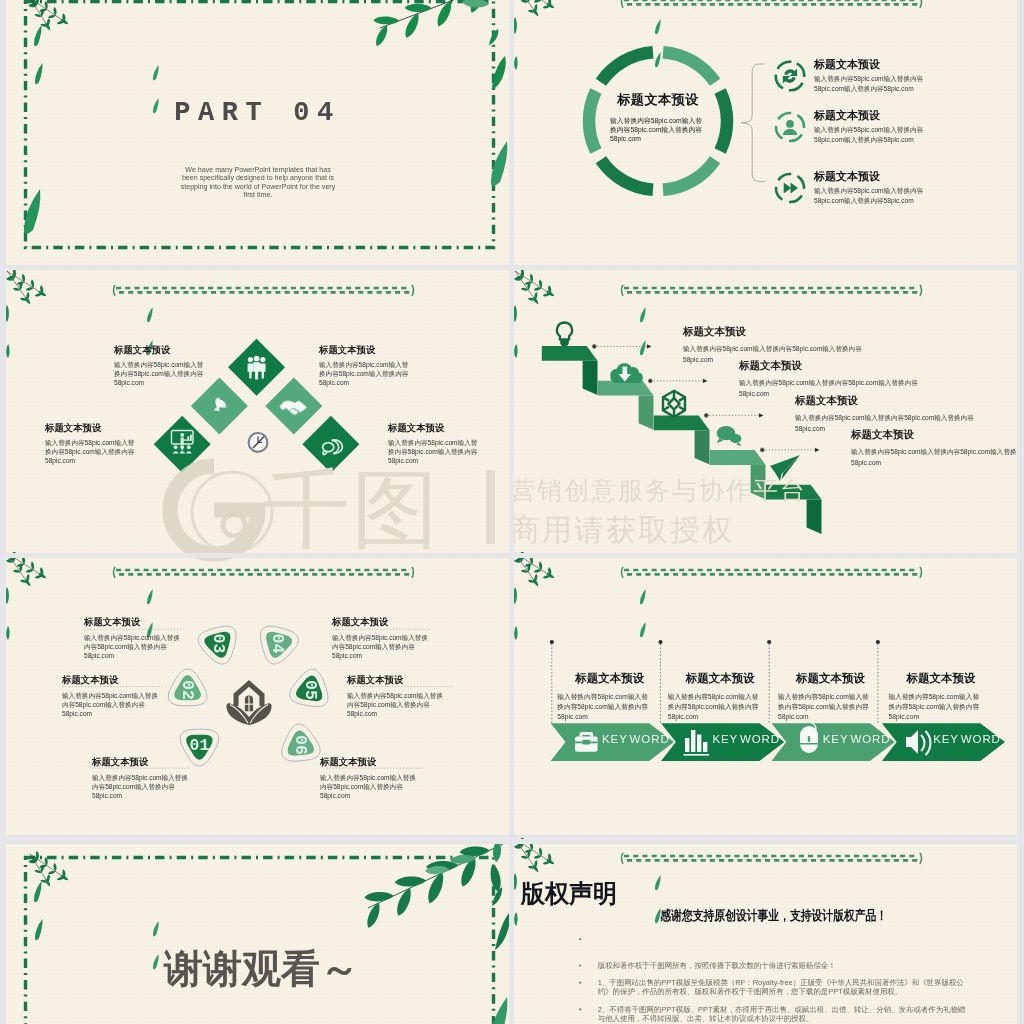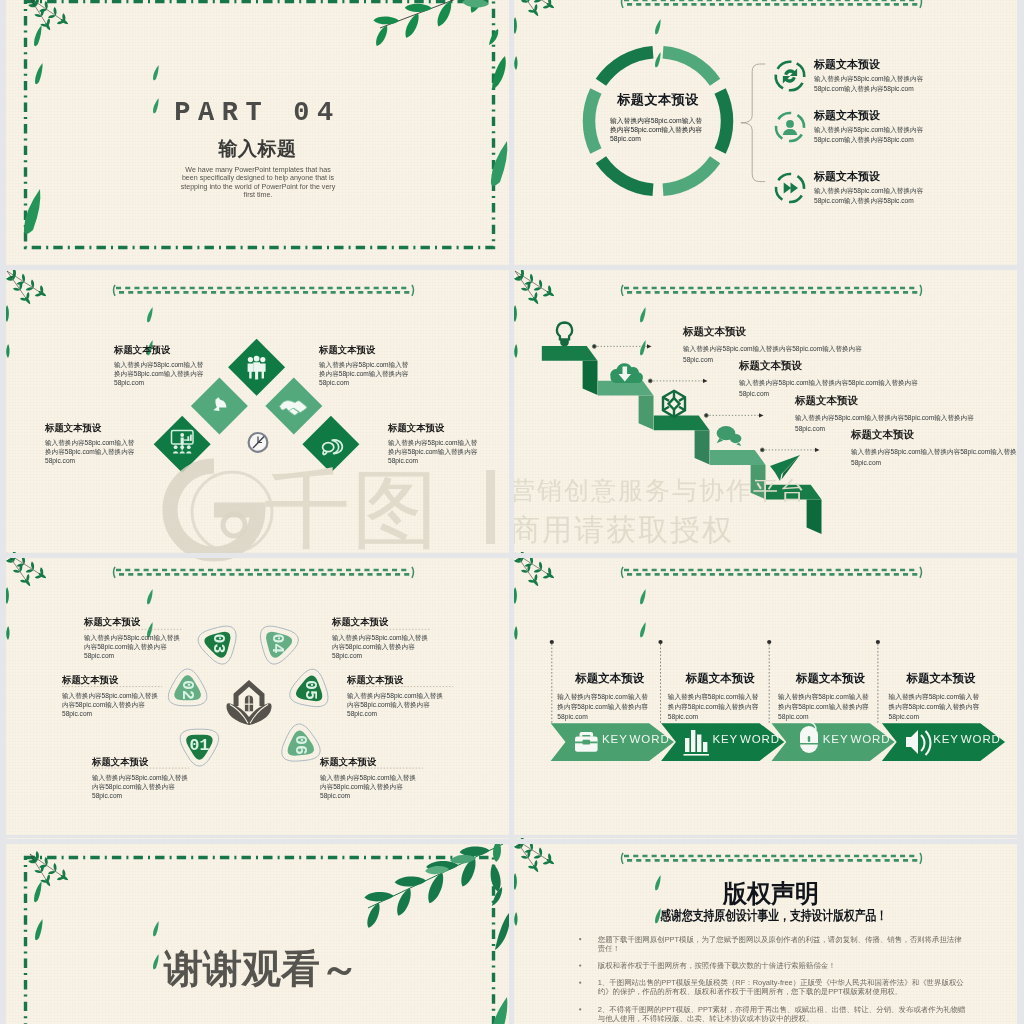--- a/index.html
+++ b/index.html
@@ -87,21 +87,20 @@
     <g fill="#1f8f55">
       <path d="M32 62 q4 -11 3.5 -19 q-7 9 -7.5 18 q0 6 4 1z"></path>
       <path d="M33 100 q4 -11 3.5 -19 q-7 9 -7.5 18 q0 6 4 1z"></path>
       <path d="M150 97 q3 -8 2.6 -14 q-5.4 7 -5.6 13 q0 4.4 3 1z" fill="#2f9a63"></path>
       <path d="M150 130 q3 -8 2.6 -14 q-5.4 7 -5.6 13 q0 4.4 3 1z" fill="#2f9a63"></path>
       <path d="M27 248 q9 -24 7 -41 q-15 21 -16 39 q-1 11 9 2z" fill="#249458"></path>
       <path d="M494 200 q9 -24 7 -41 q-15 21 -16 39 q-1 11 9 2z" fill="#2f9a63"></path>
     </g>
   </svg>
   <div class="tx" style="left:0;top:116px;width:503px;text-align:center;font-size:27px;font-weight:700;letter-spacing:7.6px;color:#4b4b49;font-family:'Liberation Mono',monospace;">PART 04</div>
-  <div class="tx" style="left:0;top:154px;width:503px;text-align:center;font-size:19px;font-weight:700;letter-spacing:0.5px;color:#3b3b39;">输入标题</div>
   <div class="tx" style="left:171px;top:184px;width:162px;text-align:center;font-size:7.1px;line-height:8.3px;color:#55534f;">We have many PowerPoint templates that has been specifically designed to help anyone that is stepping into the world of PowerPoint for the very first time.</div>
 </div>
 
 <div class="slide" id="s2" style="left:514px;top:-18px;">
   <svg class="full" viewBox="0 0 503 283">
     <g>
       <line x1="110" y1="18.0" x2="404" y2="18.0" stroke="#3c8f63" stroke-width="2.6" stroke-dasharray="5.1 4.1"></line>
       <line x1="113" y1="22.4" x2="406" y2="22.4" stroke="#3c8f63" stroke-width="2.6" stroke-dasharray="5.1 4.1"></line>
       <path d="M109 14.8 q-3 5 0 11" stroke="#3c8f63" stroke-width="1.5" fill="none"></path>
       <path d="M406 14.8 q3 5 0 11" stroke="#3c8f63" stroke-width="1.5" fill="none"></path>
@@ -677,23 +676,22 @@
       <path d="M144 51 q3 -8 2.6 -14 q-5.4 7 -5.6 13 q0 4.4 3 1z"></path>
       <path d="M144 84 q3 -8 2.6 -14 q-5.4 7 -5.6 13 q0 4.4 3 1z"></path>
     </g>
     <g fill="#7d7a74">
       <circle cx="66.2" cy="101.2" r="1.1"></circle>
       <circle cx="66.2" cy="127.6" r="1.1"></circle>
       <circle cx="66.2" cy="144.7" r="1.1"></circle>
       <circle cx="66.2" cy="171.4" r="1.1"></circle>
     </g>
   </svg>
-  <div class="tx" style="left:5px;top:39px;width:503px;text-align:center;"><span style="display:inline-block;font-size:25px;font-weight:700;color:#11151b;transform:scaleX(0.96);">版权声明</span></div>
+  <div class="tx" style="left:5px;top:39px;width:503px;text-align:left;"><span style="display:inline-block;font-size:25px;font-weight:700;color:#11151b;transform:scaleX(0.96);">版权声明</span></div>
   <div class="tx" style="left:8px;top:68px;width:503px;text-align:center;"><span style="display:inline-block;font-size:13.5px;font-weight:700;color:#11151b;transform:scaleX(0.8);">感谢您支持原创设计事业，支持设计版权产品！</span></div>
-  <div class="tx bd" style="left:83.7px;top:96.5px;width:370px;font-size:7.45px;line-height:9.2px;color:#6e6a62;">您题下载千图网原创PPT模版，为了您赋予图网以及原创作者的利益，请勿复制、传播、销售，否则将承担法律责任！</div>
   <div class="tx bd" style="left:83.7px;top:122.9px;width:370px;font-size:7.45px;line-height:9.2px;color:#6e6a62;">版权和著作权于千图网所有，按照传播下载次数的十倍进行索赔赔偿金！</div>
   <div class="tx bd" style="left:83.7px;top:140px;width:370px;font-size:7.45px;line-height:9.2px;color:#6e6a62;">1、千图网站出售的PPT模版呈免版税类（RF：Royalty-free）正版受《中华人民共和国著作法》和《世界版权公约》的保护，作品的所有权、版权和著作权于千图网所有，您下载的是PPT模版素材使用权。</div>
   <div class="tx bd" style="left:83.7px;top:166.7px;width:370px;font-size:7.45px;line-height:9.2px;color:#6e6a62;">2、不得将千图网的PPT模版、PPT素材，亦得用于再出售、或赋出租、出借、转让、分销、发布或者作为礼物赠与他人使用，不得转段版、出卖、转让本协议或本协议中的授权。</div>
 </div>
 
   <div class="gut" style="left:0;top:265px;width:1024px;height:5px;"></div>
   <div class="gut" style="left:0;top:553px;width:1024px;height:5px;"></div>
   <div class="gut" style="left:0;top:839px;width:1024px;height:5px;"></div>
   <div class="gut" style="left:509px;top:0;width:5px;height:1024px;"></div>
   <div class="gut" style="left:0;top:0;width:6px;height:1024px;"></div>

